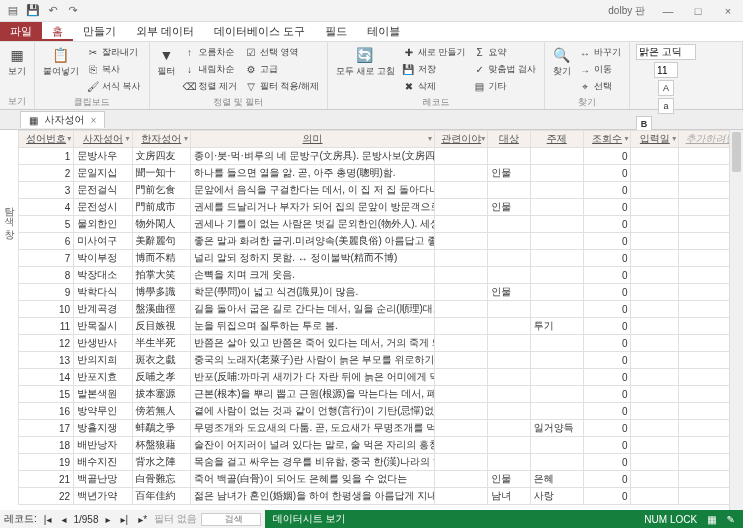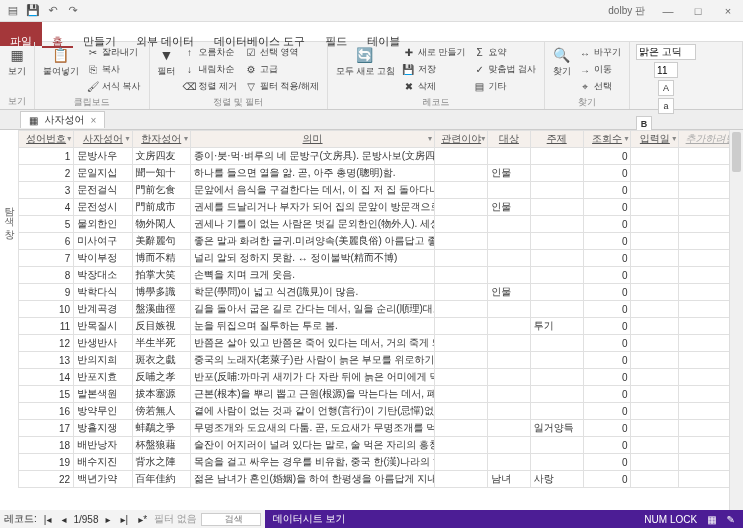--- a/index.html
+++ b/index.html
@@ -6,21 +6,21 @@
   body { font-family: "Malgun Gothic", sans-serif; font-size: 11px; color: #333; background: #fff; width: 743px; height: 528px; overflow: hidden; position: relative; }
   
   .titlebar { height: 22px; background: #f3f3f3; display: flex; align-items: center; border-bottom: 1px solid #ddd; }
   .qat { display: flex; align-items: center; gap: 6px; padding: 0 6px; }
   .qat span { width: 14px; height: 14px; display: inline-flex; align-items: center; justify-content: center; color: #666; }
   .titlebar .spacer { flex: 1; }
   .titlebar .user { padding: 0 8px; color: #666; font-size: 10px; margin-left: 40px; }
   .titlebar .winbtn { width: 30px; text-align: center; color: #666; }
   
   .menutabs { display: flex; height: 20px; background: #fff; border-bottom: 1px solid #ddd; font-size: 11px; }
-  .menutabs .tab { padding: 12px 10px; cursor: pointer; }
+  .menutabs .tab { padding: 2px 10px; cursor: pointer; }
   .menutabs .tab.file { background: #a4373a; color: #fff; }
   .menutabs .tab.active { border-bottom: 2px solid #a4373a; color: #a4373a; }
   
   .ribbon { height: 68px; background: #f3f3f3; border-bottom: 1px solid #ccc; display: flex; }
   .rgroup { border-right: 1px solid #ddd; padding: 2px 6px 0 6px; display: flex; flex-direction: column; justify-content: space-between; }
   .rgroup .label { font-size: 9px; color: #888; text-align: center; padding: 1px 0; }
   .rgroup .content { display: flex; gap: 4px; align-items: flex-start; flex: 1; }
   .rbtn { display: flex; flex-direction: column; align-items: center; gap: 1px; font-size: 9px; color: #444; padding: 2px; cursor: pointer; }
   .rbtn .ico { width: 18px; height: 18px; display: flex; align-items: center; justify-content: center; font-size: 14px; }
   .rbtn.small { flex-direction: row; gap: 3px; align-items: center; font-size: 9px; }
@@ -37,21 +37,21 @@
   .sidebar-lab { position: absolute; left: 2px; top: 200px; writing-mode: vertical-rl; font-size: 10px; color: #666; }
   
   .sheet { position: absolute; left: 18px; top: 130px; right: 0; bottom: 18px; overflow: hidden; background: #fff; }
   .grid { border-collapse: collapse; width: 100%; table-layout: fixed; }
   .grid th, .grid td { border: 1px solid #e0e0e0; padding: 1px 3px; font-size: 10px; height: 16px; white-space: nowrap; overflow: hidden; text-overflow: clip; }
   .grid th { background: #f5f0ec; font-weight: normal; color: #555; position: relative; text-decoration: underline; }
   .grid th .arrow { position: absolute; right: 2px; top: 3px; font-size: 8px; color: #888; }
   .grid .numcol { text-align: right; color: #333; }
   .grid .add { color: #aaa; font-style: italic; }
   
-  .statusbar { position: absolute; bottom: 0; left: 0; right: 0; height: 18px; background: #4c1d95; color: #fff; display: flex; align-items: center; font-size: 10px; }
+  .statusbar { position: absolute; bottom: 0; left: 0; right: 0; height: 18px; background: #15803d; color: #fff; display: flex; align-items: center; font-size: 10px; }
   .statusbar .navrec { background: #f3f3f3; color: #333; height: 18px; display: flex; align-items: center; gap: 4px; padding: 0 4px; }
   .statusbar .rec-ctrl { padding: 0 3px; cursor: pointer; }
   .statusbar .spacer { flex: 1; }
   .statusbar .right { display: flex; gap: 10px; padding-right: 8px; align-items: center;}
   .scrollbar-r { position: absolute; right: 0; top: 130px; bottom: 18px; width: 14px; background: #f0f0f0; border-left: 1px solid #ddd; }
   .scrollbar-r .thumb { position: absolute; top: 2px; left: 2px; right: 2px; height: 40px; background: #ccc; border-radius: 2px; }
 </style>
 </head>
 <body>
 
@@ -500,20 +500,32 @@
           <td>背水之陣</td>
           <td>목숨을 걸고 싸우는 경우를 비유함, 중국 한(漢)나라의 한신</td>
           <td></td>
           <td></td>
           <td></td>
           <td class="numcol">0</td>
           <td></td>
           <td></td>
         </tr>
         <tr>
+          <td class="numcol">21</td>
+          <td>백골난망</td>
+          <td>白骨難忘</td>
+          <td>죽어 백골(白骨)이 되어도 은혜를 잊을 수 없다는</td>
+          <td></td>
+          <td>인물</td>
+          <td>은혜</td>
+          <td class="numcol">0</td>
+          <td></td>
+          <td></td>
+        </tr>
+        <tr>
           <td class="numcol">22</td>
           <td>백년가약</td>
           <td>百年佳約</td>
           <td>젊은 남녀가 혼인(婚姻)을 하여 한평생을 아름답게 지내자는</td>
           <td></td>
           <td>남녀</td>
           <td>사랑</td>
           <td class="numcol">0</td>
           <td></td>
           <td></td>

